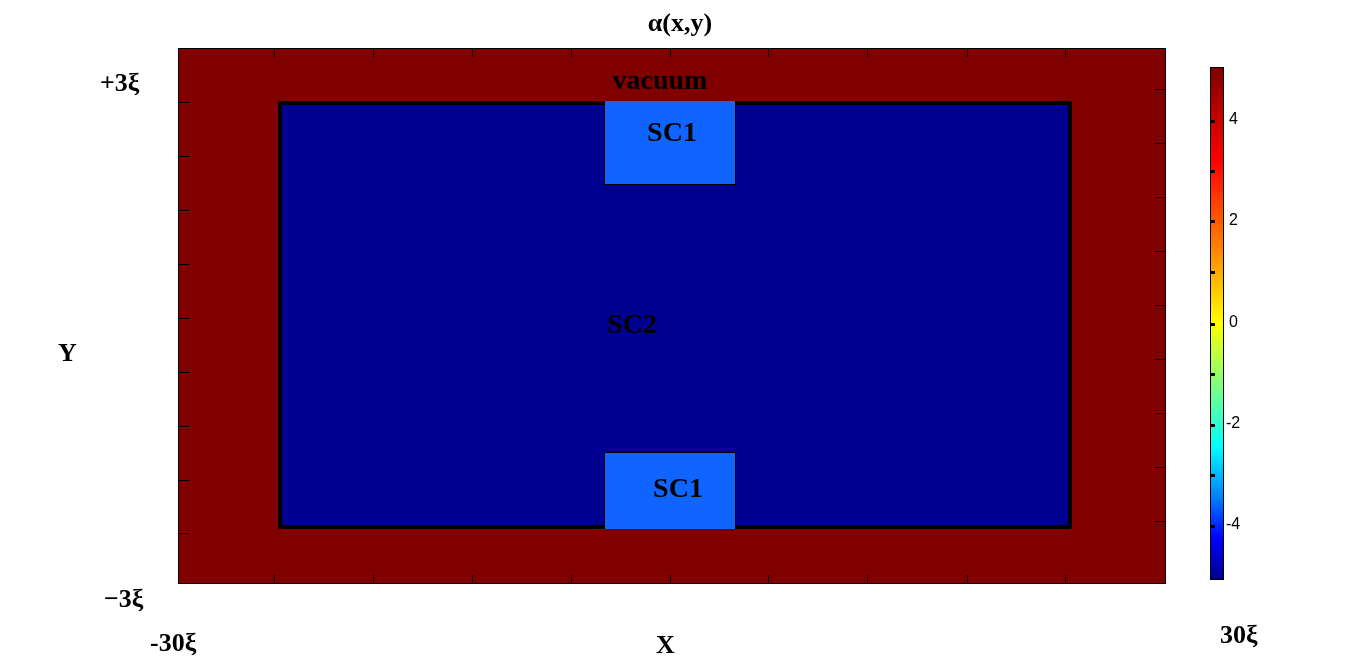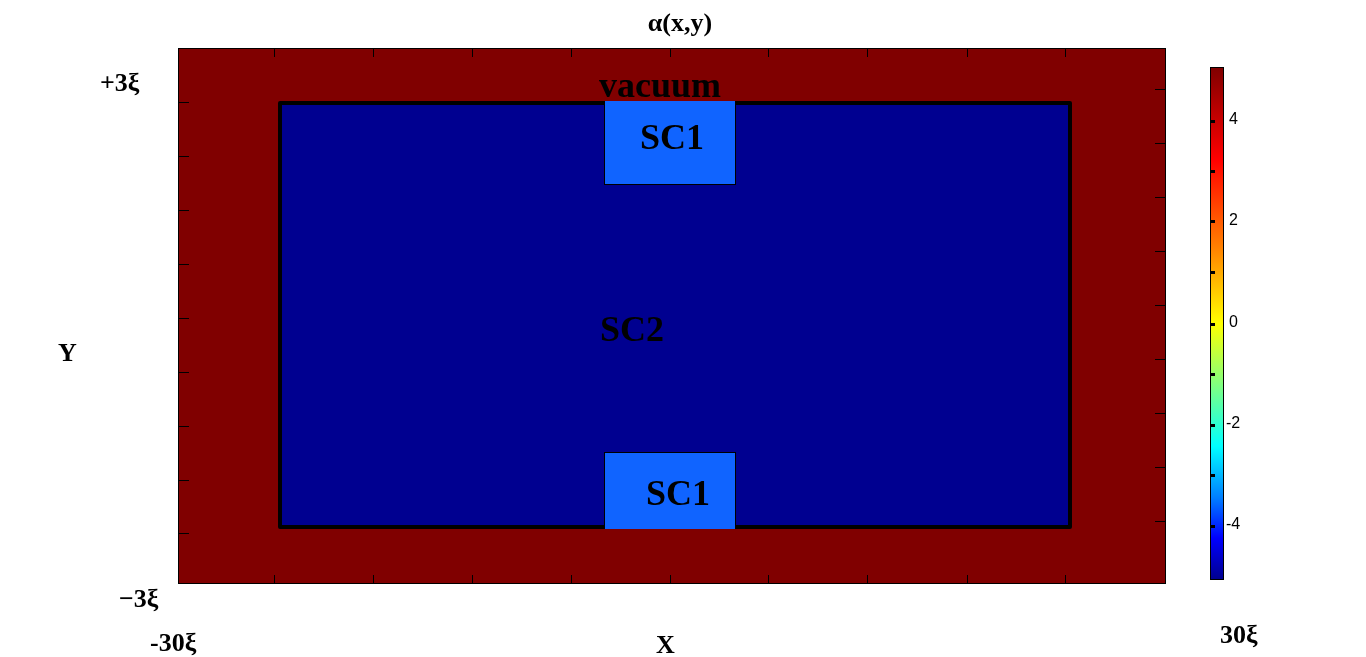--- a/index.html
+++ b/index.html
@@ -8,21 +8,21 @@
   .abs { position: absolute; }
   .title { left: 560px; top: 8px; width: 240px; text-align: center;
            font-size: 26px; font-weight: bold; color: #000; }
   .plot { left: 178px; top: 48px; width: 988px; height: 536px;
           background: #800000; border: 1px solid #000; box-sizing: border-box; }
   .sc2 { left: 278px; top: 101px; width: 794px; height: 428px; background: #000090;
          border: 4px solid #000; box-sizing: border-box; border-radius: 2px; }
   .sc1 { background: #1064ff; border: 1px solid #000; box-sizing: border-box; }
   .sc1-top { left: 604px; top: 101px; width: 132px; height: 84px; border-top: none; }
   .sc1-bot { left: 604px; top: 452px; width: 132px; height: 77px; border-bottom: none; }
-  .lbl { font-weight: bold; font-size: 36px; color: #000; text-align: center; }
+  .lbl { font-weight: bold; font-size: 28px; color: #000; text-align: center; }
   .tick-x { width: 1px; height: 8px; background: #000; }
   .tick-y { width: 10px; height: 1px; background: #000; }
   .axis-text { font-weight: bold; font-size: 26px; color: #000; margin-top: 24px; }
   .cbar { left: 1210px; top: 67px; width: 14px; height: 513px; border: 1px solid #000;
           box-sizing: border-box;
           background: linear-gradient(to bottom,
             #800000 0%, #ff0000 18%, #ff8000 35%, #ffff00 50%,
             #80ff80 62%, #00ffff 74%, #0080ff 84%, #0000ff 92%, #000090 100%); }
   .cbar-tick { width: 4px; height: 3px; background: #000; }
   .cbar-label { font-family: "Liberation Sans", sans-serif; font-size: 16px; color: #000; }
@@ -77,21 +77,21 @@
 <div class="abs sc2"></div>
 <div class="abs sc1 sc1-top"></div>
 <div class="abs sc1 sc1-bot"></div>
 
 <div class="abs lbl" style="left:580px;top:64px;width:160px">vacuum</div>
 <div class="abs lbl" style="left:612px;top:116px;width:120px">SC1</div>
 <div class="abs lbl" style="left:572px;top:308px;width:120px">SC2</div>
 <div class="abs lbl" style="left:618px;top:472px;width:120px">SC1</div>
 
 <div class="abs axis-text" style="left:100px;top:44px">+3ξ</div>
-<div class="abs axis-text" style="left:119px;top:560px">−3ξ</div>
+<div class="abs axis-text" style="left:104px;top:560px">−3ξ</div>
 <div class="abs axis-text" style="left:150px;top:604px">-30ξ</div>
 <div class="abs axis-text" style="left:1220px;top:596px">30ξ</div>
 <div class="abs axis-text" style="left:656px;top:606px">X</div>
 <div class="abs axis-text" style="left:58px;top:314px">Y</div>
 
 <div class="abs cbar"></div>
 <div class="abs cbar-tick" style="left:1211px;top:120px"></div>
 <div class="abs cbar-tick" style="left:1211px;top:170px"></div>
 <div class="abs cbar-tick" style="left:1211px;top:220px"></div>
 <div class="abs cbar-tick" style="left:1211px;top:271px"></div>

